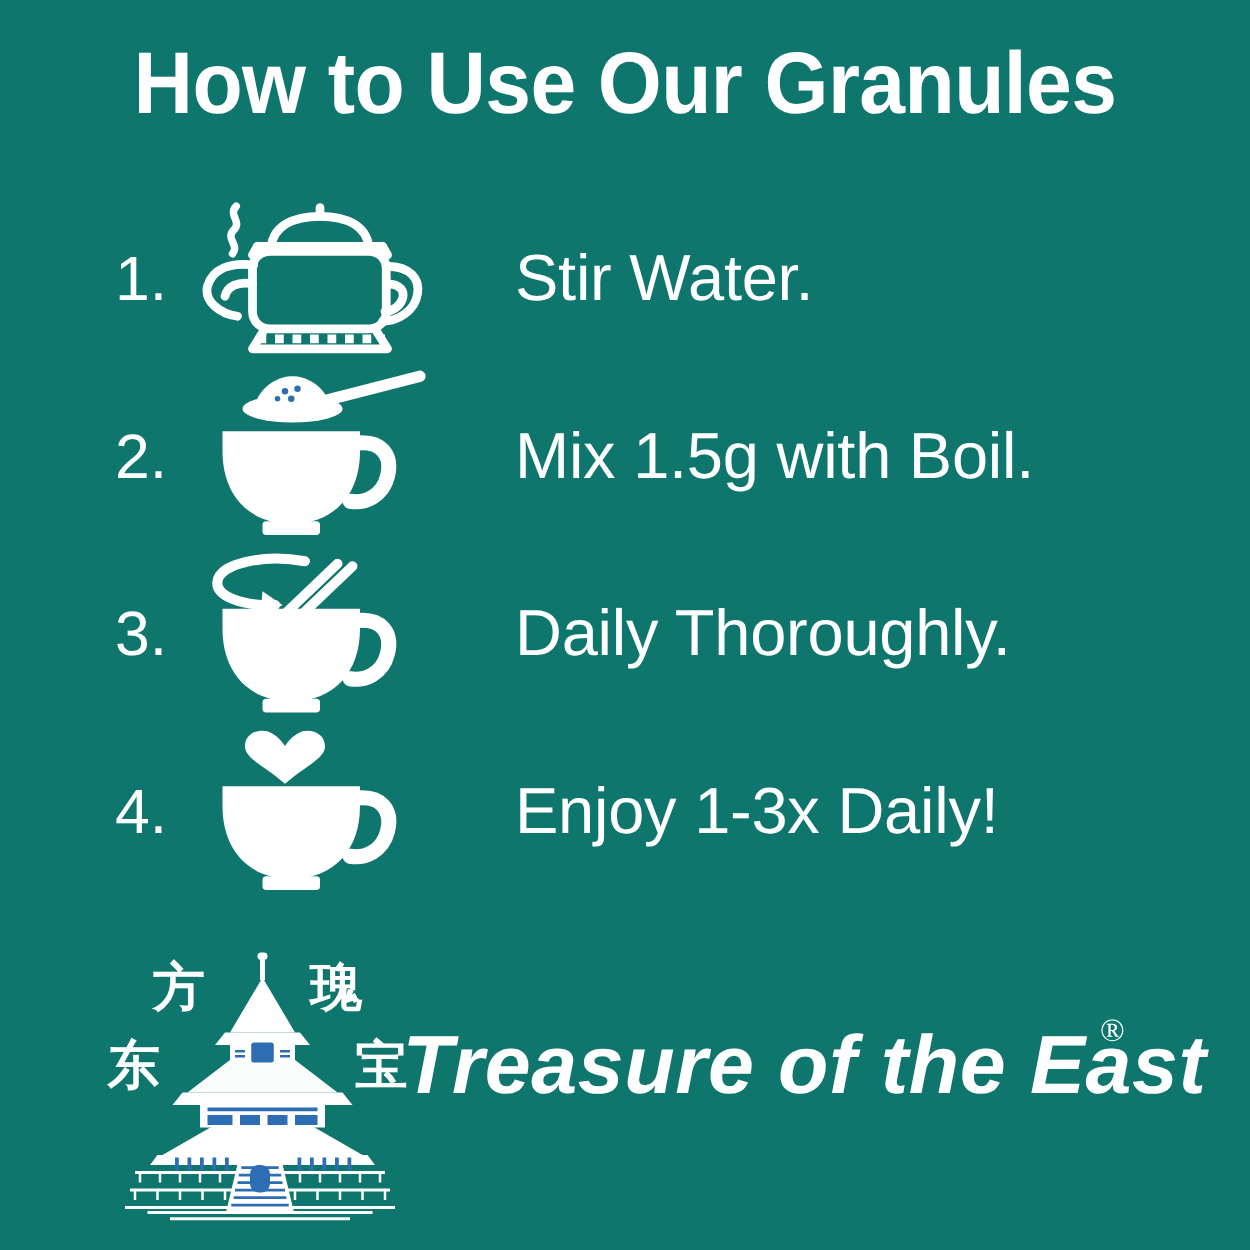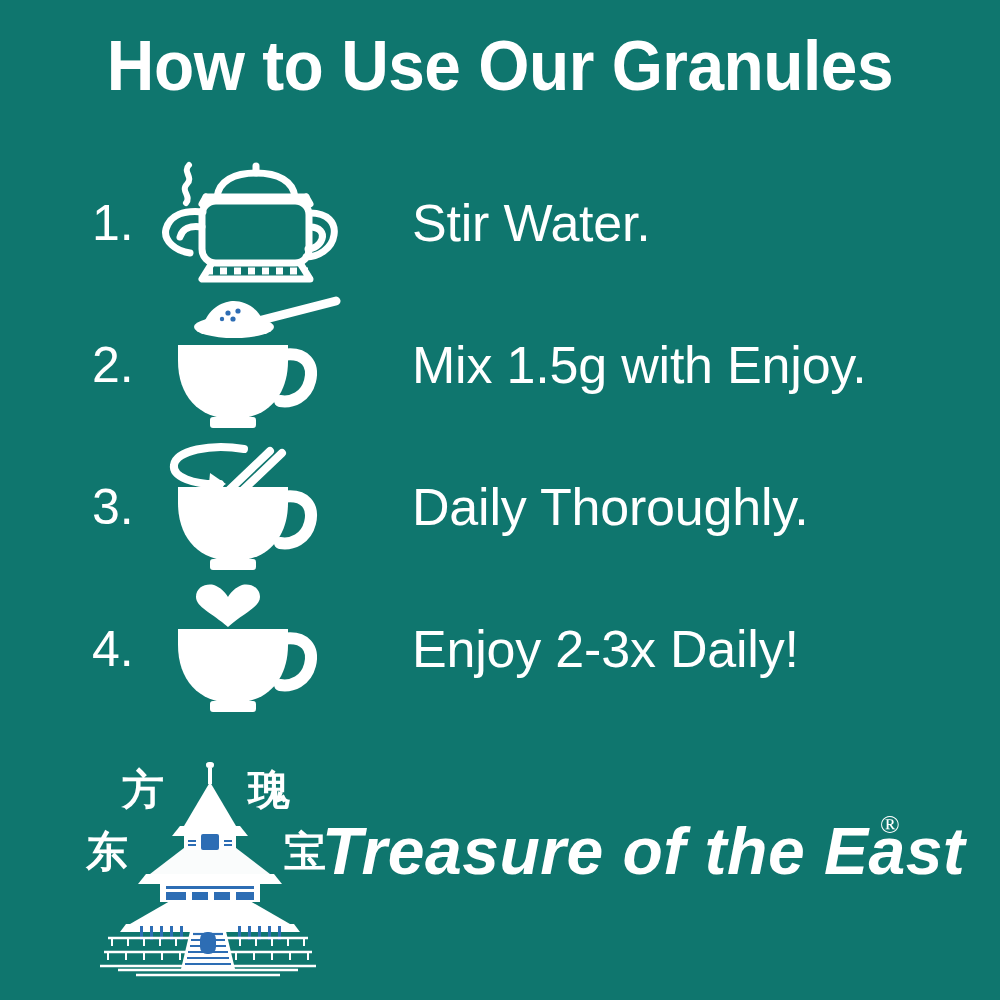--- a/index.html
+++ b/index.html
@@ -194,21 +194,21 @@
           <circle cx="73" cy="20" r="2.6" fill="#2d6db4"></circle>
           <circle cx="62" cy="20" r="2.2" fill="#2d6db4"></circle>
 
           <path d="M122 56 C146 52, 154 66, 150 82 C146 98, 132 104, 120 102" stroke="#ffffff" stroke-width="12" fill="none" stroke-linecap="round"></path>
 
           <path d="M18 46 H128 V62 C128 96 108 120 73 120 C38 120 18 96 18 62 Z" fill="#ffffff"></path>
 
           <rect x="50" y="118" width="46" height="11" rx="3" fill="#ffffff"></rect>
         </svg>
       </div>
-      <div class="step-label">Mix 1.5g with Enjoy.</div>
+      <div class="step-label">Mix 1.5g with Boil.</div>
     </div>
 
     <div class="step-row">
       <div class="step-num">3.</div>
       <div class="step-icon">
         <svg viewBox="0 0 180 132" fill="none" xmlns="http://www.w3.org/2000/svg">
 
           <path d="M84 8 C50 2, 16 10, 14 24 C12 36, 34 44, 60 43" stroke="#ffffff" stroke-width="8" fill="none" stroke-linecap="round"></path>
           <path d="M50 32 L66 43 L48 54 Z" fill="#ffffff"></path>
 
@@ -232,21 +232,21 @@
 
           <path d="M68 44 C52 30, 36 24, 36 14 C36 4, 46 0, 54 2 C60 4, 66 10, 68 14 C70 10, 76 4, 82 2 C90 0, 100 4, 100 14 C100 24, 84 30, 68 44 Z" fill="#ffffff"></path>
 
           <path d="M122 56 C146 52, 154 66, 150 82 C146 98, 132 104, 120 102" stroke="#ffffff" stroke-width="12" fill="none" stroke-linecap="round"></path>
 
           <path d="M18 46 H128 V62 C128 96 108 120 73 120 C38 120 18 96 18 62 Z" fill="#ffffff"></path>
 
           <rect x="50" y="118" width="46" height="11" rx="3" fill="#ffffff"></rect>
         </svg>
       </div>
-      <div class="step-label">Enjoy 2-3x Daily!</div>
+      <div class="step-label">Enjoy 1-3x Daily!</div>
     </div>
 
   </div>
 
   <div id="brand">
 
     <div id="brand-logo">
       <svg viewBox="0 0 240 222" xmlns="http://www.w3.org/2000/svg">
         <g fill="#ffffff">
 

